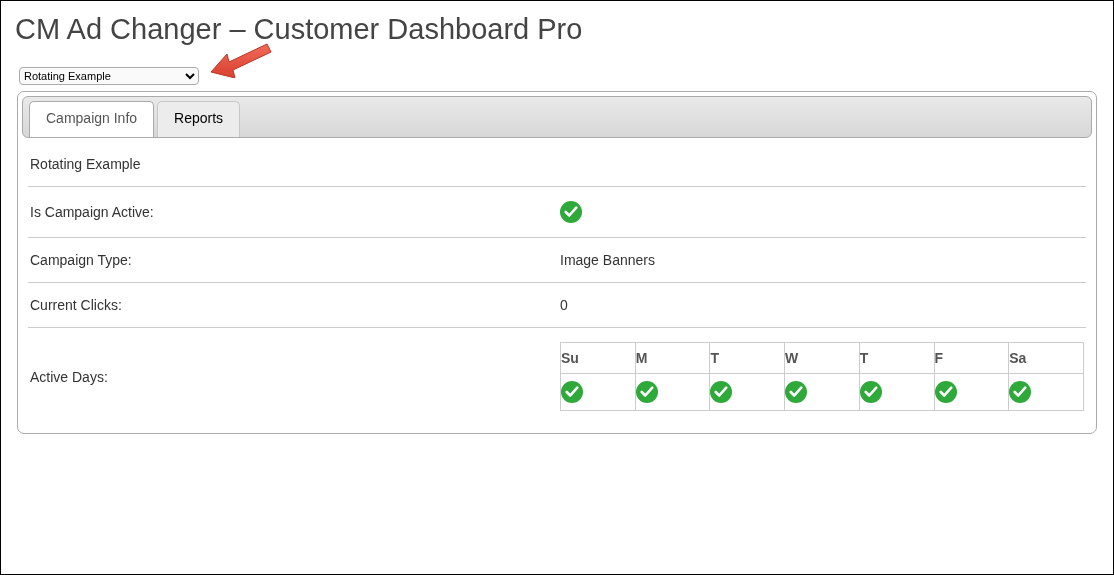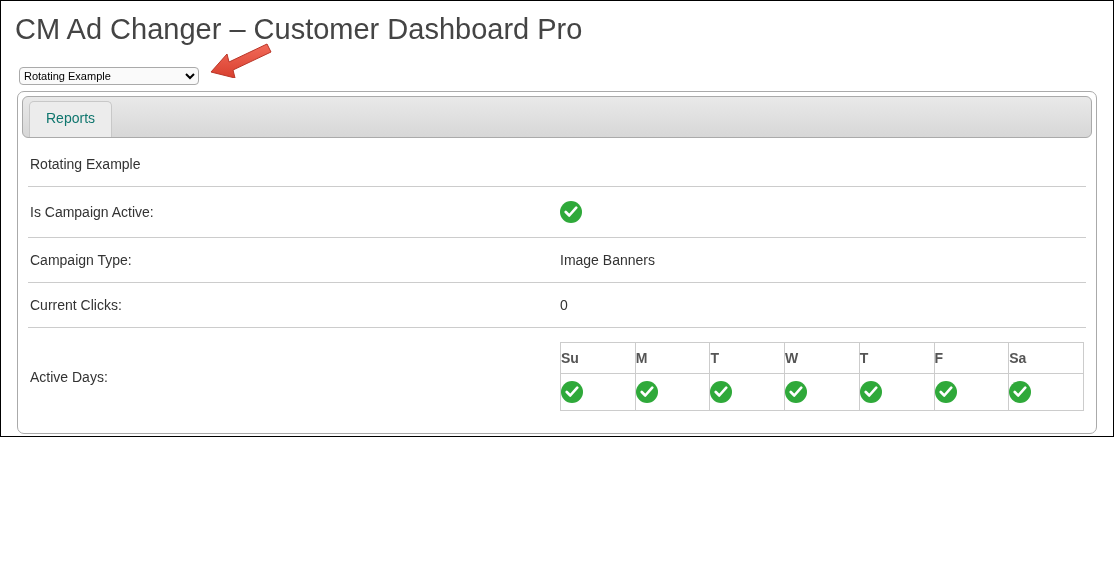--- a/index.html
+++ b/index.html
@@ -1,23 +1,23 @@
 <!DOCTYPE html>
 <html><head>
 <meta charset="utf-8">
 <style>
   html,body{margin:0;padding:0;font-family:Verdana,Geneva,sans-serif;color:#333;background:#fff}
-  .viewport{width:1114px;height:437px;box-sizing:border-box;border:1px solid #000;padding:6px 14px 14px 14px;position:relative;overflow:hidden}
+  .viewport{width:1114px;height:575px;box-sizing:border-box;border:1px solid #000;padding:6px 14px 14px 14px;position:relative;overflow:hidden}
   h1{font-weight:400;font-size:29px;margin:6px 0 18px 0;color:#444}
   .select-row{padding:2px 0 4px 4px;position:relative}
   select{font-family:Arial,Helvetica,sans-serif;font-size:11px;width:180px;height:18px;border:1px solid #aaa;border-radius:4px;background:#fafafa}
   svg.arrow{position:absolute;left:194px;top:-32px;width:65px;height:46px;pointer-events:none}
   .panel{border:1px solid #aaa;border-radius:7px;margin:2px 2px 0 2px}
   .tab-strip{background:linear-gradient(#e9e9e9,#d7d7d7);border:1px solid #aaa;border-radius:6px;padding:4px 6px 0 6px;margin:4px;height:42px;box-sizing:border-box;display:flex;gap:3px}
-  .tab{display:inline-block;font-size:14px;color:#0f766e;padding:8px 16px 7px 16px;border:1px solid #c8c8c8;border-bottom:0;border-top-left-radius:5px;border-top-right-radius:5px;background:#ececec;cursor:pointer;line-height:1.2}
+  .tab{display:inline-block;font-size:14px;color:#000000;padding:8px 16px 7px 16px;border:1px solid #c8c8c8;border-bottom:0;border-top-left-radius:5px;border-top-right-radius:5px;background:#ececec;cursor:pointer;line-height:1.2}
   .tab.active{background:#fff;color:#555;border-color:#aaa}
   .content{padding:0 10px 8px 10px}
   .row{display:flex;border-bottom:1px solid #ccc;padding:14px 2px;align-items:center;font-size:14px;color:#333}
   .row:last-child{border-bottom:0}
   .row .label{width:530px;flex:0 0 530px}
   .row .value{flex:1}
   .days-wrap{flex:1}
   table.days{border-collapse:collapse;width:100%;table-layout:fixed}
   table.days th,table.days td{border:1px solid #ccc;text-align:left;padding:7px 0;font-size:14px}
   table.days th{color:#555;font-weight:700;background:#fff}
@@ -41,20 +41,21 @@
           <stop offset="0" stop-color="#f26a59"></stop>
             <stop offset="1" stop-color="#d8402f"></stop>
         </linearGradient>
       </defs>
       <polygon points="2,40 18,22 20,30 58,12 62,20 24,38 26,46" fill="url(#ag)" stroke="#b93527" stroke-width="1"></polygon>
     </svg>
   </div>
 
   <div class="panel">
     <div class="tab-strip">
+      <div class="tab active">Campaign Info</div>
       <div class="tab">Reports</div>
     </div>
 
     <div class="content">
 
       <div class="row">
         <div class="value">Rotating Example</div>
       </div>
 
       <div class="row">

